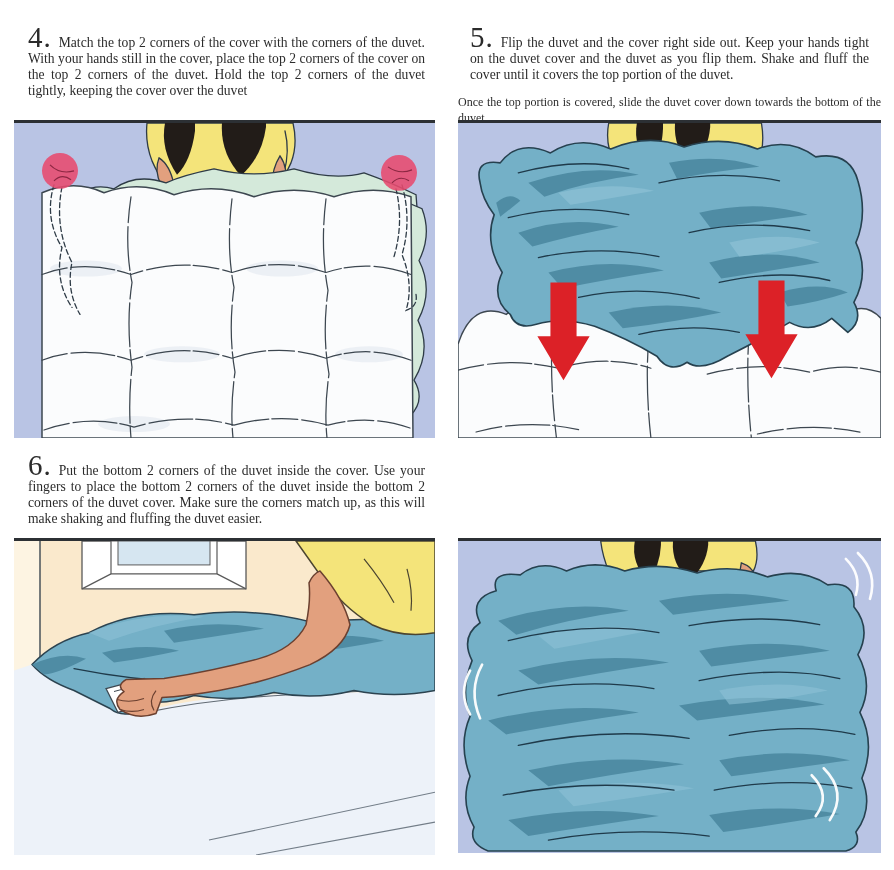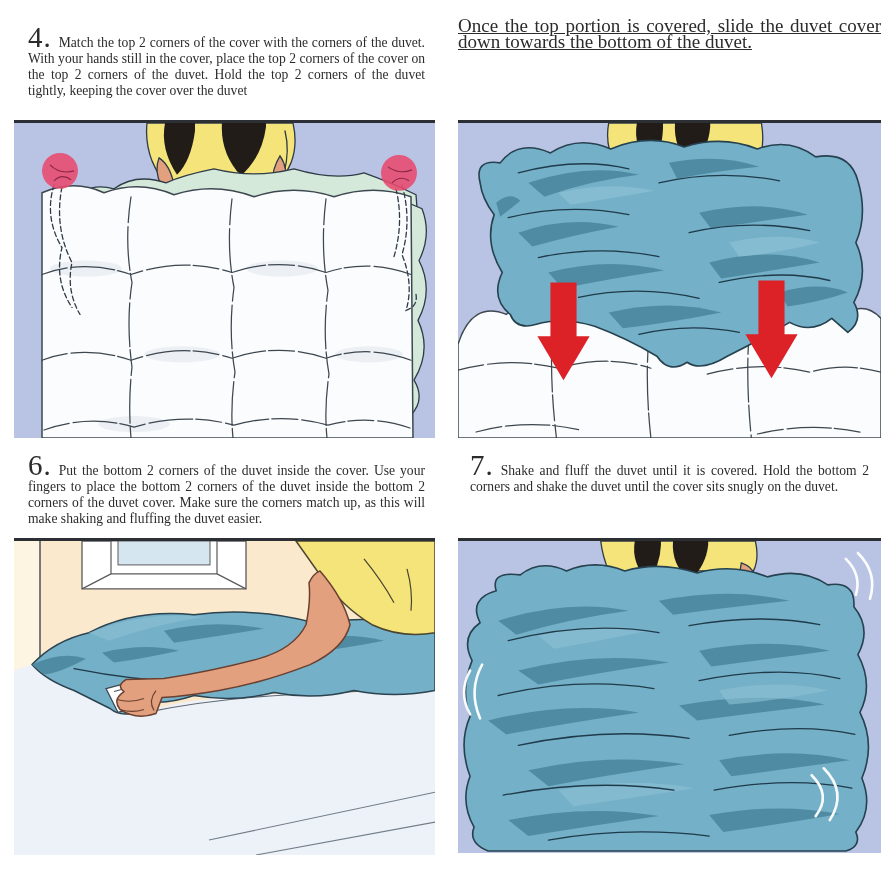--- a/index.html
+++ b/index.html
@@ -4,40 +4,41 @@
 <style>
   html,body{margin:0;padding:0;}
   body{
     width:894px;height:870px;position:relative;background:#ffffff;
     font-family:"Liberation Serif", serif;color:var(--text-color,#2b2b2b);
     overflow:hidden;
   }
   .cell{position:absolute;width:421px;}
   .cell.right{width:423px;}
   .step-text{margin:12px;font-size:13.6px;line-height:15.9px;text-align:justify;}
-  .step-note{margin:0;font-size:19px;line-height:15.9px;text-align:justify;text-decoration:underline;}
+  .step-note{margin:0;font-size:12px;line-height:15.9px;text-align:justify;}
   .step-num{font-size:29px;line-height:14px;margin-right:7px;letter-spacing:1px;}
   .panel{
     position:absolute;box-sizing:border-box;border-top:3px solid #2c3034;
     overflow:hidden;background:var(--panel-bg,#b9c4e4);
   }
   .panel svg{display:block;width:100%;height:100%;}
   .ln{fill:none;stroke:var(--outline-dark,#2e3b46);stroke-width:1.3;stroke-linecap:round;}
   .seam{fill:none;stroke:#3d4750;stroke-width:1.25;stroke-linecap:round;stroke-dasharray:26 4 44 3;}
   .navy{fill:none;stroke:var(--cover-navy-line,#1f3a4a);stroke-width:1.3;stroke-linecap:round;}
   .motion{fill:none;stroke:#ffffff;stroke-width:2.6;stroke-linecap:round;opacity:.95;}
 </style>
 </head>
 <body>
 
 <section class="cell" style="left:16px;top:18px;">
   <p class="step-text"><span class="step-num">4.</span><span>Match the top 2 corners of the cover with the corners of the duvet. With your hands still in the cover, place the top 2 corners of the cover on the top 2 corners of the duvet. Hold the top 2 corners of the duvet tightly, keeping the cover over the duvet</span></p>
 </section>
 
 <section class="cell right" style="left:458px;top:18px;">
+  <p class="step-text"><span class="step-num">5.</span><span>Flip the duvet and the cover right side out. Keep your hands tight on the duvet cover and the duvet as you flip them. Shake and fluff the cover until it covers the top portion of the duvet.</span></p>
   <p class="step-note">Once the top portion is covered, slide the duvet cover down towards the bottom of the duvet.</p>
 </section>
 
 <div class="panel" style="left:14px;top:120px;width:421px;height:318px;" role="img" aria-label="Person behind a white quilted duvet; the two top corners are highlighted with pink circles and corner ties hang down over a pale green cover">
   <svg viewBox="0 0 421 316" preserveAspectRatio="none">
     <rect width="421" height="316" style="fill:var(--panel-bg)"></rect>
     <g>
       <path d="M133,0 L279,0 Q284,22 277,40 Q270,56 262,62 L152,62 Q144,52 138,38 Q131,20 133,0 Z" style="fill:var(--shirt-yellow)" class="ln"></path>
       <path d="M271,8 Q276,28 270,50" class="ln"></path>
       <path d="M145,35 Q156,42 160,62 L147,62 Q140,48 145,35 Z" style="fill:var(--skin)" class="ln"></path>
@@ -128,21 +129,20 @@
     <path d="M299,158 L325,158 L325,212 L338,212 L312,256 L286,212 L299,212 Z" style="fill:var(--arrow-red)"></path>
   </svg>
 </div>
 
 <section class="cell" style="left:16px;top:446px;">
   <p class="step-text"><span class="step-num">6.</span><span>Put the bottom 2 corners of the duvet inside the cover. Use your fingers to place the bottom 2 corners of the duvet inside the bottom 2 corners of the duvet cover. Make sure the corners match up, as this will make shaking and fluffing the duvet easier.</span></p>
   <p class="step-note"></p>
 </section>
 
 <section class="cell right" style="left:458px;top:446px;">
-  <p class="step-text"><span class="step-num">7.</span><span>Shake and fluff the duvet until it is covered. Hold the bottom 2 corners and shake the duvet until the cover sits snugly on the duvet.</span></p>
 </section>
 
 <div class="panel" style="left:14px;top:538px;width:421px;height:317px;" role="img" aria-label="Hand in a yellow sleeve gripping the white duvet corner inside the teal cover on a bed, window in the background">
   <svg viewBox="0 0 421 315" preserveAspectRatio="none">
     <rect width="421" height="315" style="fill:var(--wall-cream)"></rect>
     <rect width="26" height="135" style="fill:var(--wall-side)"></rect>
     <path d="M26,0 L26,124" class="ln" stroke="#8a7a60"></path>
     <g>
       <path d="M68,0 L232,0 L232,48 L68,48 Z" fill="#ffffff" stroke="#5a5a5a" stroke-width="1.3"></path>
       <path d="M97,0 L203,0 L203,33 L97,33 Z" fill="#ffffff" stroke="#5a5a5a" stroke-width="1.2"></path>

